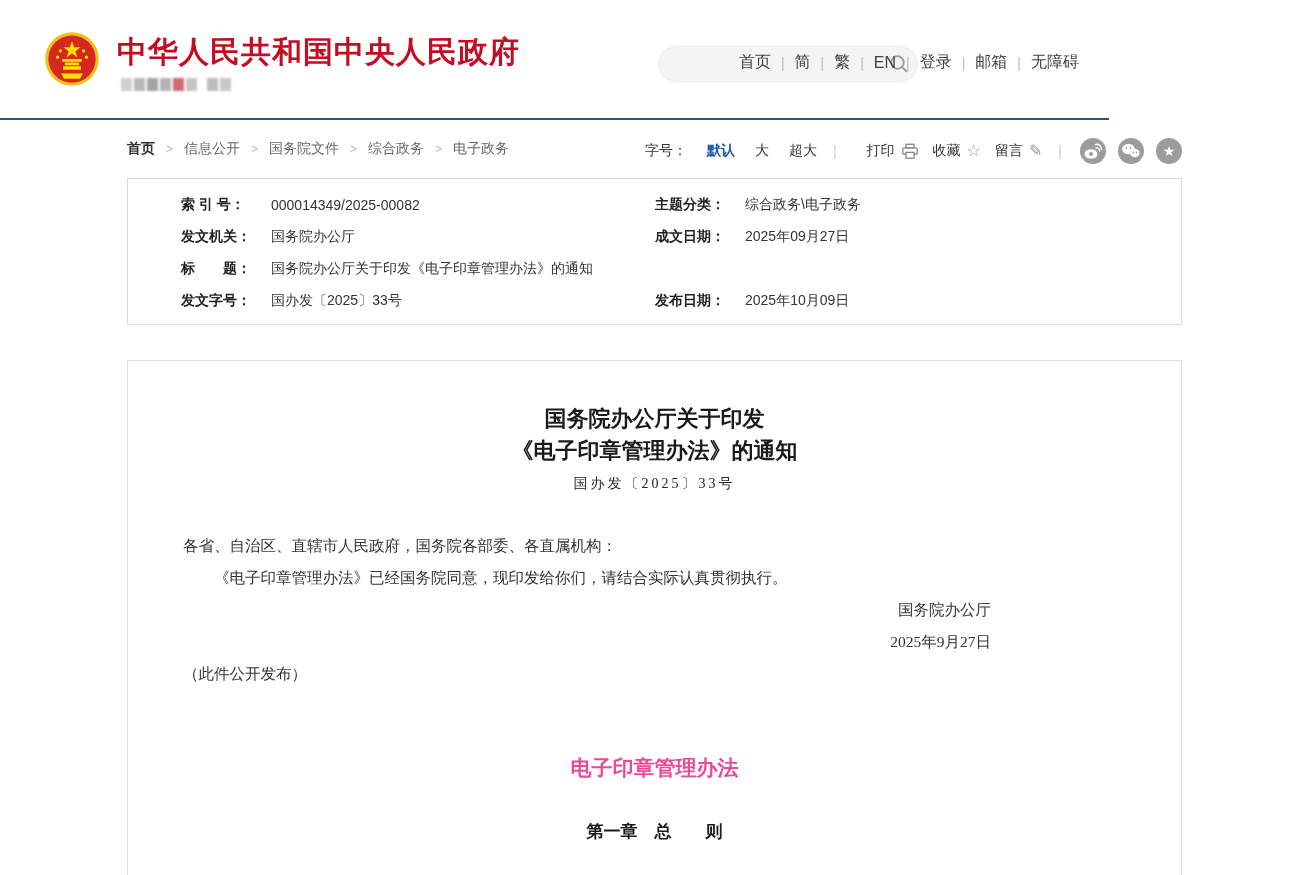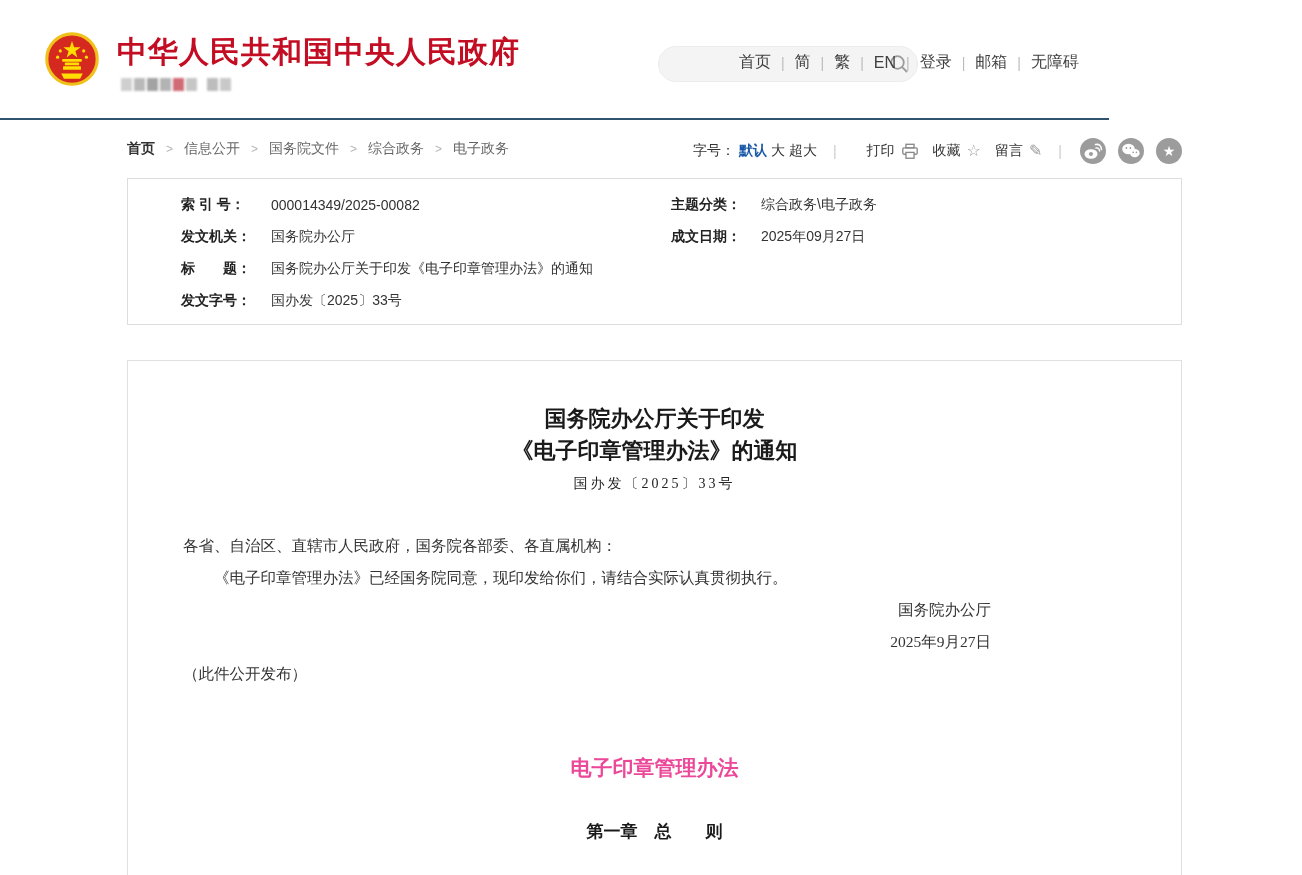--- a/index.html
+++ b/index.html
@@ -35,35 +35,35 @@
   .breadcrumb { position:absolute; left:0; top:20px; font-size:14px; color:#666;
     display:flex; align-items:center; }
   .breadcrumb .bc-sep { color:#b5b5b5; margin:0 11px; font-size:12px; }
   .breadcrumb .bc-item { color:#666; cursor:pointer; }
   .breadcrumb .bc-home { color:#333; font-weight:bold; }
 
   .toolbar { position:absolute; right:0; top:18px; display:flex; align-items:center;
     font-size:14px; color:#333; }
   .toolbar .tsep { color:#ccc; margin:0 16px; }
   .fs-label { color:#333; }
-  .fs-opt { margin-left:4px; cursor:pointer; color:#333; }
+  .fs-opt { margin-left:20px; cursor:pointer; color:#333; }
   .fs-default { color:#1959a8; font-weight:bold; }
   .tool-btn { display:flex; align-items:center; margin-left:14px; cursor:pointer; color:#333;justify-content:center; }
   .tool-btn:first-of-type { margin-left:0; }
   .tool-icon { margin-left:6px; color:#999; font-size:16px; line-height:1; display:inline-flex; }
   .share-group { display:flex; align-items:center; gap:12px; margin-left:2px; }
   .share-ico { width:26px; height:26px; border-radius:50%; background:#9c9c9c; cursor:pointer;
     display:flex; align-items:center; justify-content:center; color:#fff; font-size:14px; }
 
   
   .meta-box { position:absolute; left:127px; top:178px; width:1055px; height:147px;
     border:1px solid #ddd; background:#fff; padding-top:10px; display:flex;
     font-family:"Liberation Sans", sans-serif; }
   .meta-col-left { width:527px; }
-  .meta-col-right { flex:1;margin-left:16px; }
+  .meta-col-right { flex:1; }
   .meta-row { height:32px; display:flex; align-items:center; font-size:14px; }
   .meta-col-left .meta-row { padding-left:53px; }
   .meta-label { font-weight:bold; color:#222; width:90px; flex:0 0 auto; }
   .meta-value { color:#333; }
 
   
   .content-box { position:absolute; left:127px; top:360px; width:1055px; height:560px;
     border:1px solid #e0e0e0; background:#fff; padding:42px 55px 0;
     font-family:"Liberation Serif", serif; color:#333; }
   .doc-h1 { text-align:center; font-size:22px; font-weight:bold; color:#1a1a1a; line-height:32px; }
@@ -228,20 +228,24 @@
     <div class="meta-col-right">
       <div class="meta-row">
         <span class="meta-label">主题分类：</span>
         <span class="meta-value">综合政务\电子政务</span>
       </div>
       <div class="meta-row">
         <span class="meta-label">成文日期：</span>
         <span class="meta-value">2025年09月27日</span>
       </div>
       <div class="meta-row"></div>
+      <div class="meta-row">
+        <span class="meta-label">发布日期：</span>
+        <span class="meta-value">2025年10月09日</span>
+      </div>
     </div>
   </div>
 
   <div class="content-box">
     <div class="doc-h1">国务院办公厅关于印发</div>
     <div class="doc-h1">《电子印章管理办法》的通知</div>
     <div class="doc-num">国办发〔2025〕33号</div>
 
     <div class="doc-body">
       <div>各省、自治区、直辖市人民政府，国务院各部委、各直属机构：</div>

